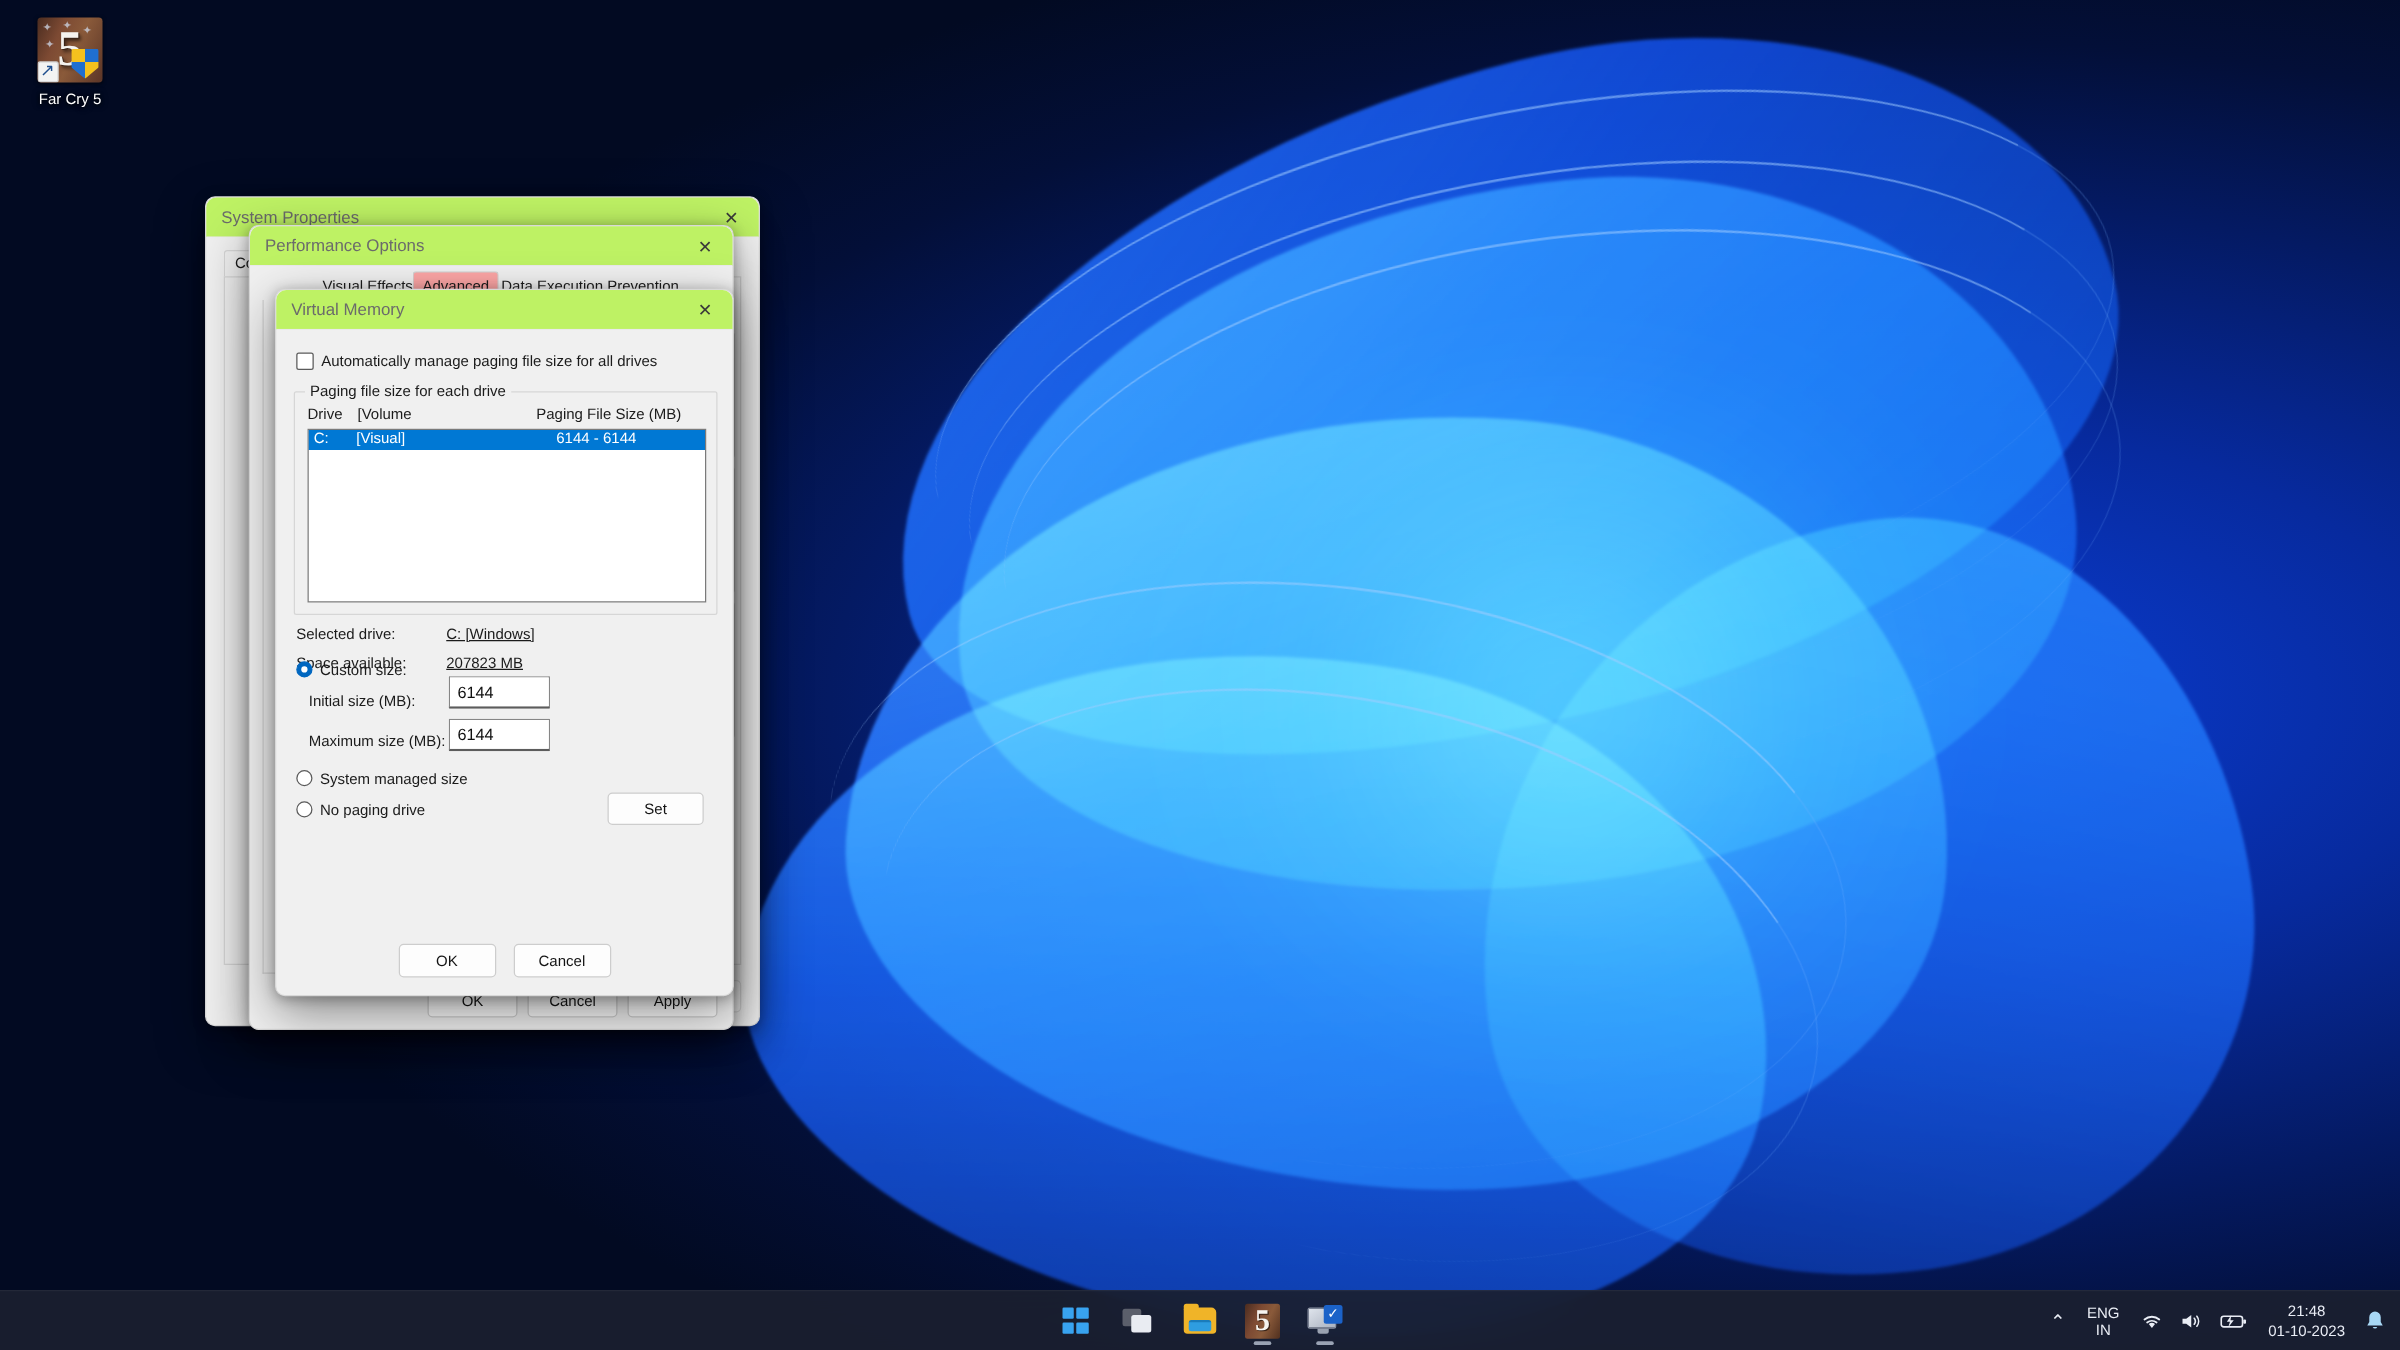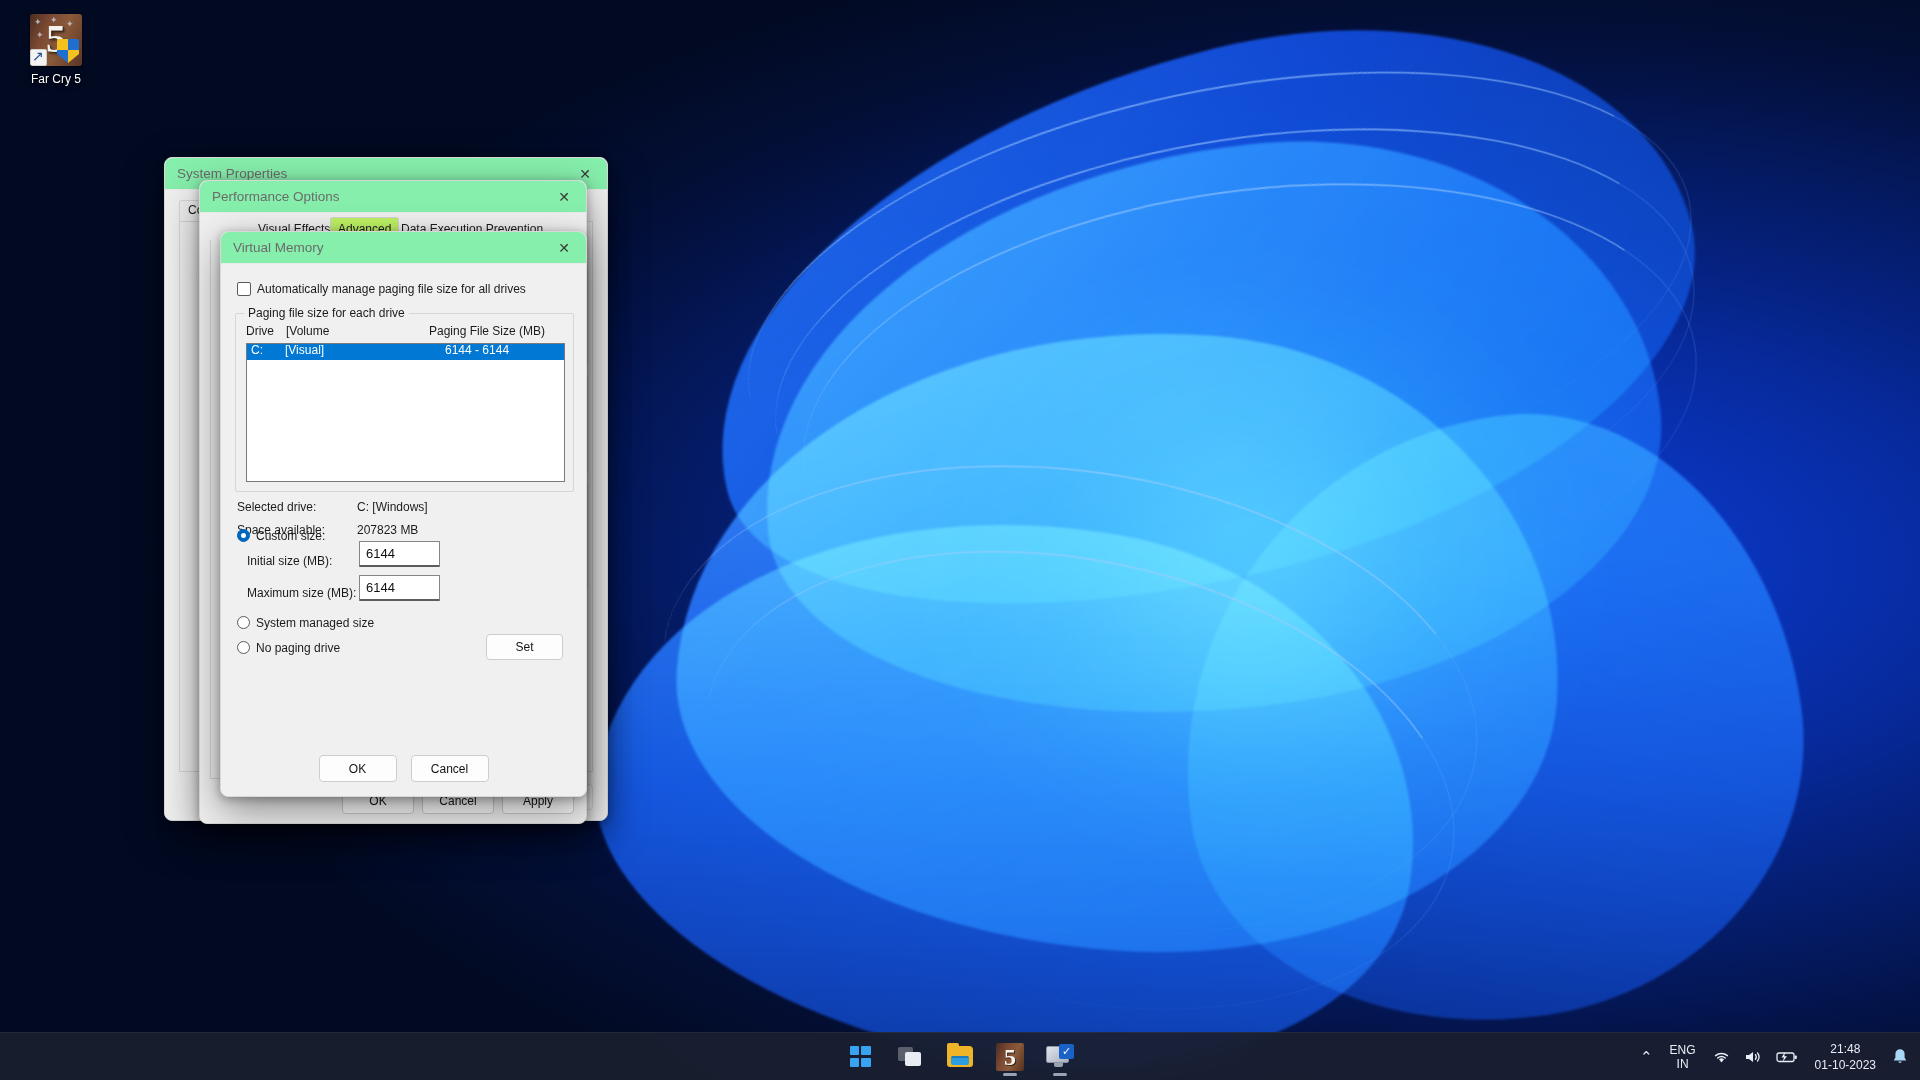--- a/index.html
+++ b/index.html
@@ -101,21 +101,21 @@
     background: #f0f0f0;
     border-radius: 8px;
     box-shadow: 0 14px 40px rgba(0,0,0,.42), 0 2px 10px rgba(0,0,0,.30);
     font-size: 12px;
     color: #1b1b1b;
     border: 1px solid #d8d8d8;
   }
   .win32 .titlebar {
     height: 32px;
     display: flex; align-items: center;
-    background: #86efac;
+    background: #bef264;
     border-radius: 8px 8px 0 0;
     border-bottom: 1px solid #eaeaea;
     padding-left: 12px;
   }
   .win32 .title {
     font-size: 13.5px;
     color: #6b6b6b;
     flex: 1;
     white-space: nowrap; overflow: hidden;
   }
@@ -209,21 +209,21 @@
     border-bottom: 1px solid #d2d2d2;
     margin-left: 40px;
   }
   .po-tab {
     position: absolute; top: 0; height: 21px;
     padding: 2px 7px 0 7px;
     font-size: 12px; color: #1b1b1b; white-space: nowrap;
     border: 1px solid transparent;
   }
   .po-tab.active {
-    background: #bef264;
+    background: #fca5a5;
     border: 1px solid #d2d2d2; border-bottom: 1px solid #fafafa;
     border-radius: 3px 3px 0 0;
     top: -2px; height: 24px; padding-top: 4px;
   }
   #po-panel {
     position: absolute; left: 10px; top: 59px; right: 10px; bottom: 44px;
     border: 1px solid #d2d2d2; border-top: none; background: #f0f0f0;
   }
   #po-buttons {
     position: absolute; right: 12px; bottom: 9px;
@@ -255,21 +255,21 @@
   }
   #vm-row-c {
     position: absolute; left: 0; right: 0; top: 0; height: 16px;
     background: #0078d4; color: #fff; font-size: 12px;
   }
   #vm-row-c .cell-drive { position: absolute; left: 4px; top: -1px; }
   #vm-row-c .cell-volume { position: absolute; left: 38px; top: -1px; }
   #vm-row-c .cell-size { position: absolute; left: 198px; top: -1px; }
 
   .vm-info-label { position: absolute; font-size: 12px; left: 16px; }
-  .vm-info-value { position: absolute; font-size: 12px; left: 136px; }
+  .vm-info-value { position: absolute; font-size: 12px; left: 136px; text-decoration: underline; }
 
   #vm-custom-radio { position: absolute; left: 16px; top: 265px; font-size: 12px; white-space: nowrap; }
   #vm-custom-radio .radio { margin-right: 6px; }
   #vm-initial-label { position: absolute; left: 26px; top: 290px; font-size: 12px; text-align: center; }
   #vm-initial-input { position: absolute; left: 138px; top: 277px; width: 81px; }
   #vm-max-label { position: absolute; left: 26px; top: 322px; font-size: 12px; }
   #vm-max-input { position: absolute; left: 138px; top: 311px; width: 81px; }
   #vm-sysmanaged-radio { position: absolute; left: 16px; top: 352px; font-size: 12px; white-space: nowrap; }
   #vm-sysmanaged-radio .radio { margin-right: 6px; }
   #vm-nopaging-radio { position: absolute; left: 16px; top: 377px; font-size: 12px; white-space: nowrap; }

